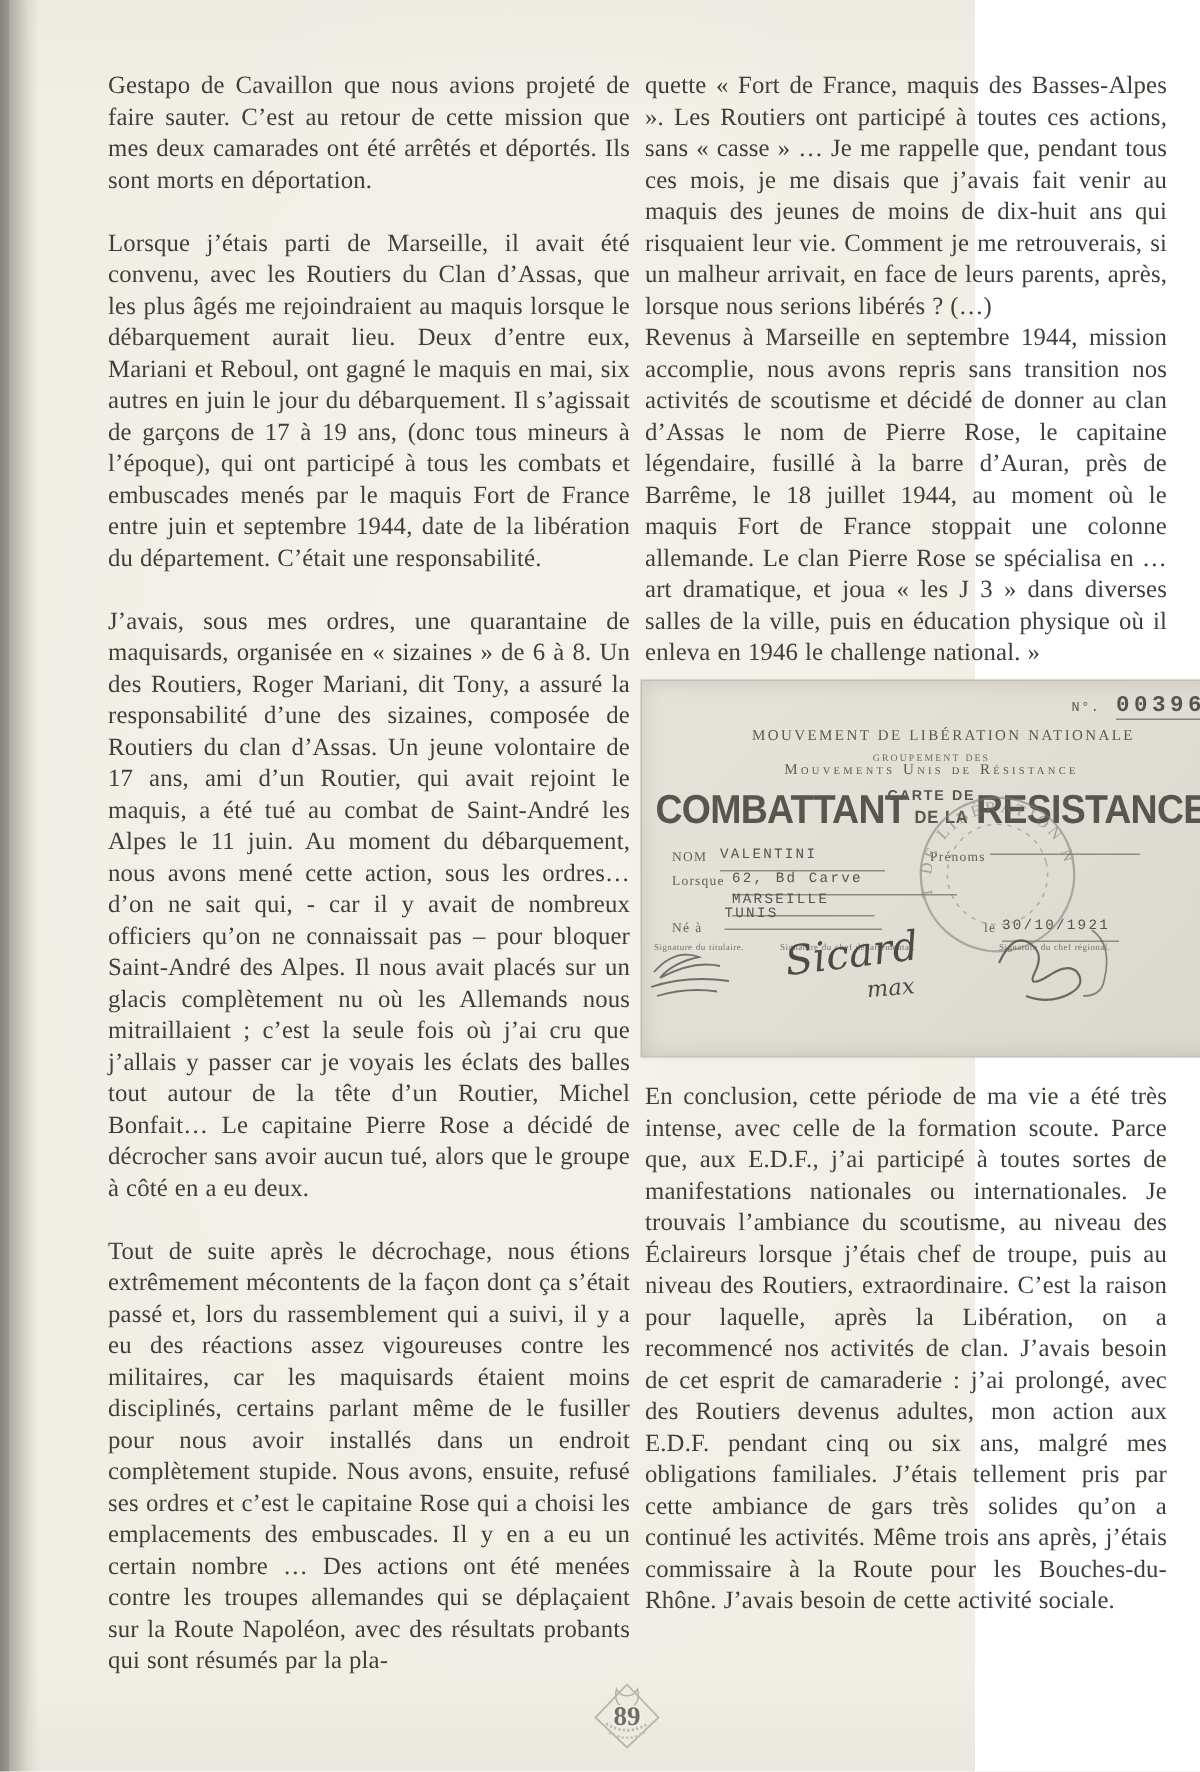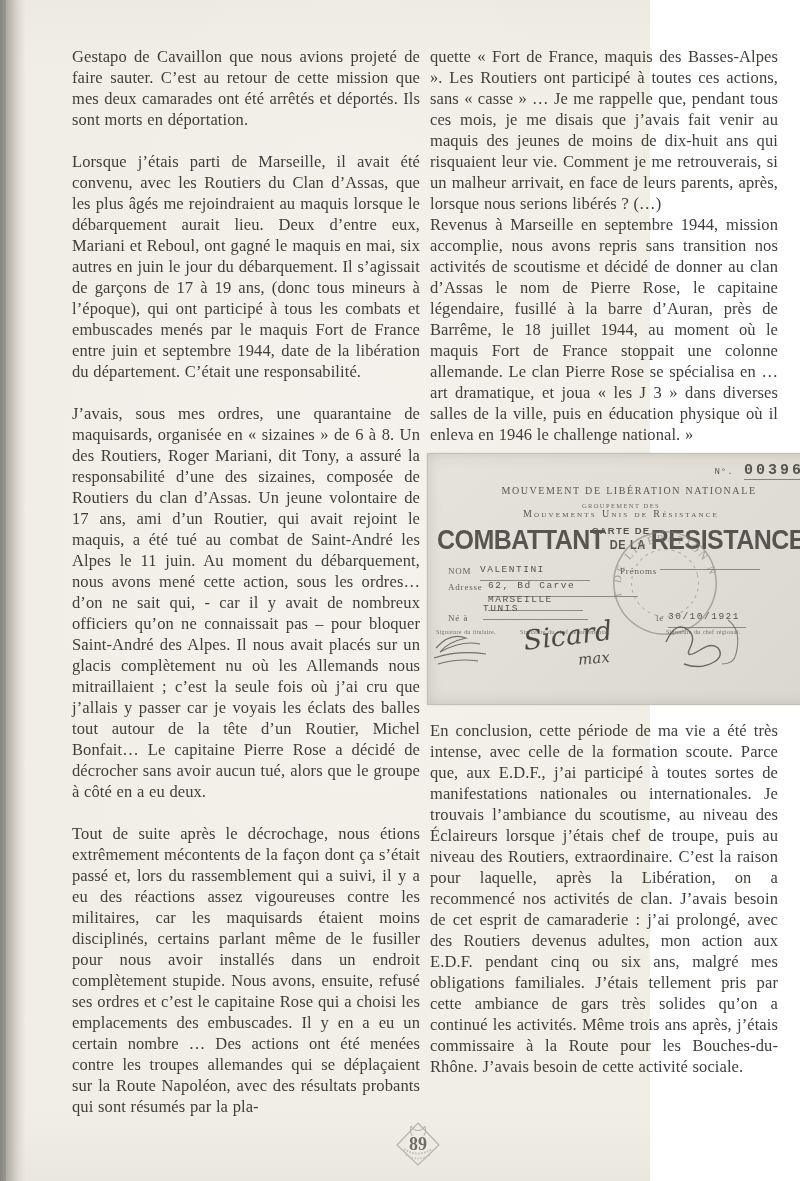--- a/index.html
+++ b/index.html
@@ -92,21 +92,21 @@
         <span class="t-big">COMBATTANT</span>
         <span class="t-small">DE LA</span>
         <span class="t-big">RESISTANCE</span>
       </div>
 
       <span class="f-label" style="top:107px;left:20px;">NOM</span>
       <span class="f-value" style="top:105px;left:52px;min-width:110px;">VALENTINI</span>
       <span class="f-label" style="top:107px;left:192px;">Prénoms</span>
       <span class="f-line" style="top:105px;left:232px;width:100px;"></span>
 
-      <span class="f-label" style="top:123px;left:20px;">Adresse</span>
+      <span class="f-label" style="top:123px;left:20px;">Lorsque</span>
       <span class="f-value" style="top:121px;left:60px;min-width:150px;">62, Bd Carve</span>
       <span class="f-value" style="top:135px;left:60px;min-width:95px;">MARSEILLE</span>
 
       <span class="f-label" style="top:154px;left:20px;">Né à</span>
       <span class="f-value" style="top:144px;left:55px;min-width:105px;">TUNIS</span>
       <span class="f-label" style="top:154px;left:228px;">le</span>
       <span class="f-value" style="top:152px;left:240px;min-width:78px;">30/10/1921</span>
 
       <span class="cap" style="top:168px;left:8px;">Signature du titulaire.</span>
       <span class="cap" style="top:168px;left:92px;">Signature du chef départemental.</span>

